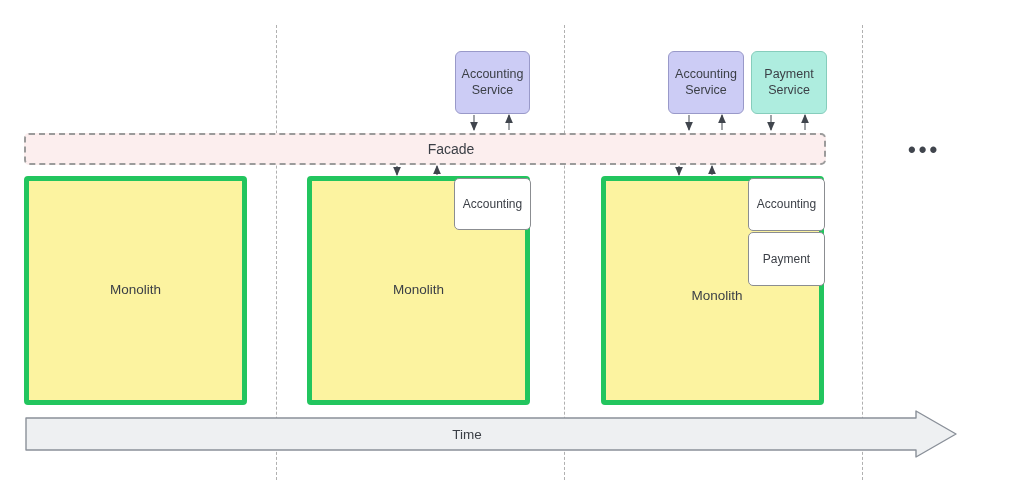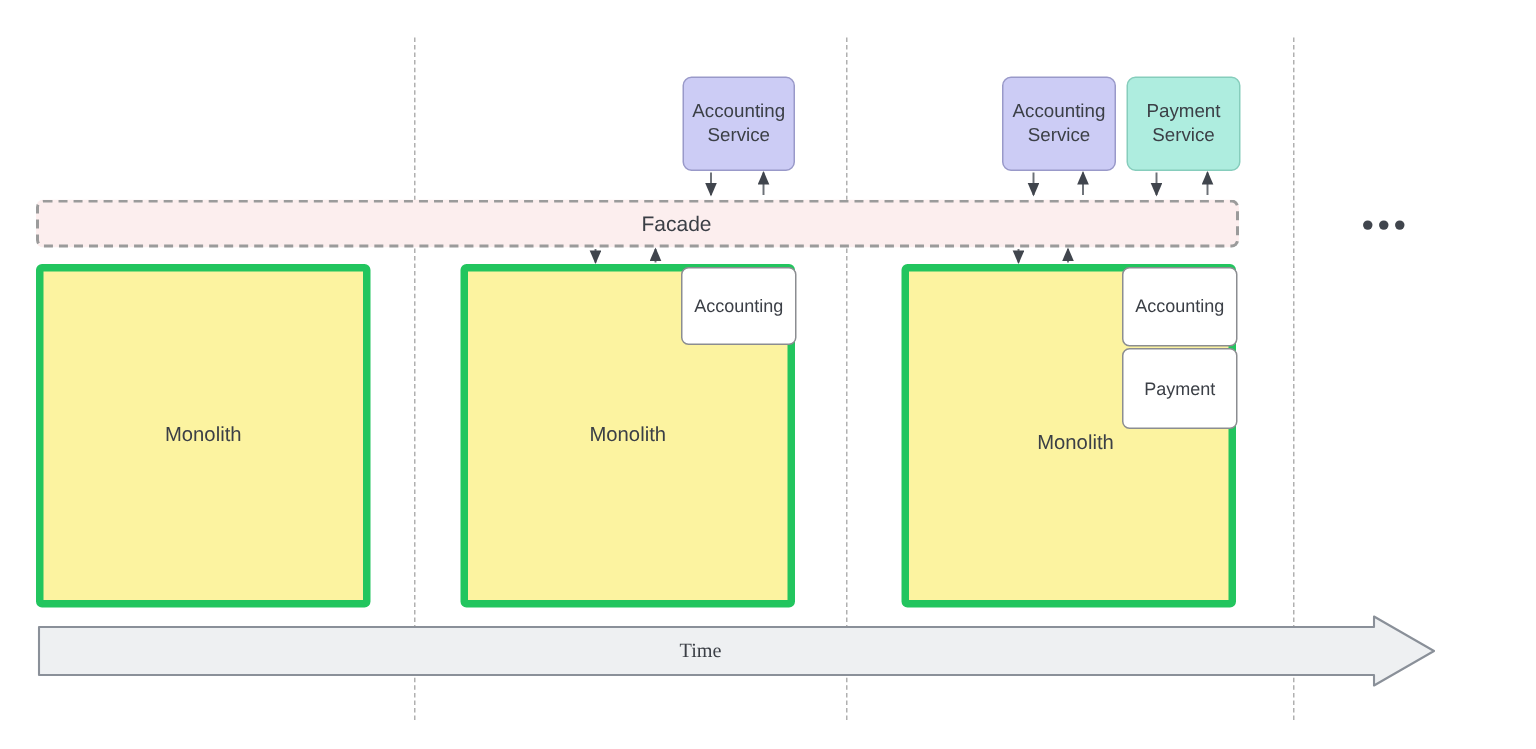--- a/index.html
+++ b/index.html
@@ -193,16 +193,16 @@
     <g>
       <line x1="679" y1="166" x2="679" y2="175" stroke="#6c7177" stroke-width="1.3" marker-end="url(#ah)"></line>
       <line x1="712" y1="175" x2="712" y2="166" stroke="#6c7177" stroke-width="1.3" marker-end="url(#ah)"></line>
     </g>
   </svg>
 
   <svg class="time-arrow" viewBox="0 0 934 48" preserveAspectRatio="none">
     <path d="M2,8 L892,8 L892,1 L932,24 L892,47 L892,40 L2,40 Z" fill="#eef0f2" stroke="#8a9099" stroke-width="1.4" stroke-linejoin="round"></path>
   </svg>
   <div class="time-label">
-    <span style="margin-right:48px;font-family:Liberation Serif, serif;">Time</span>
+    <span style="margin-right:48px;">Time</span>
   </div>
 
 </div>
 
 </body></html>

